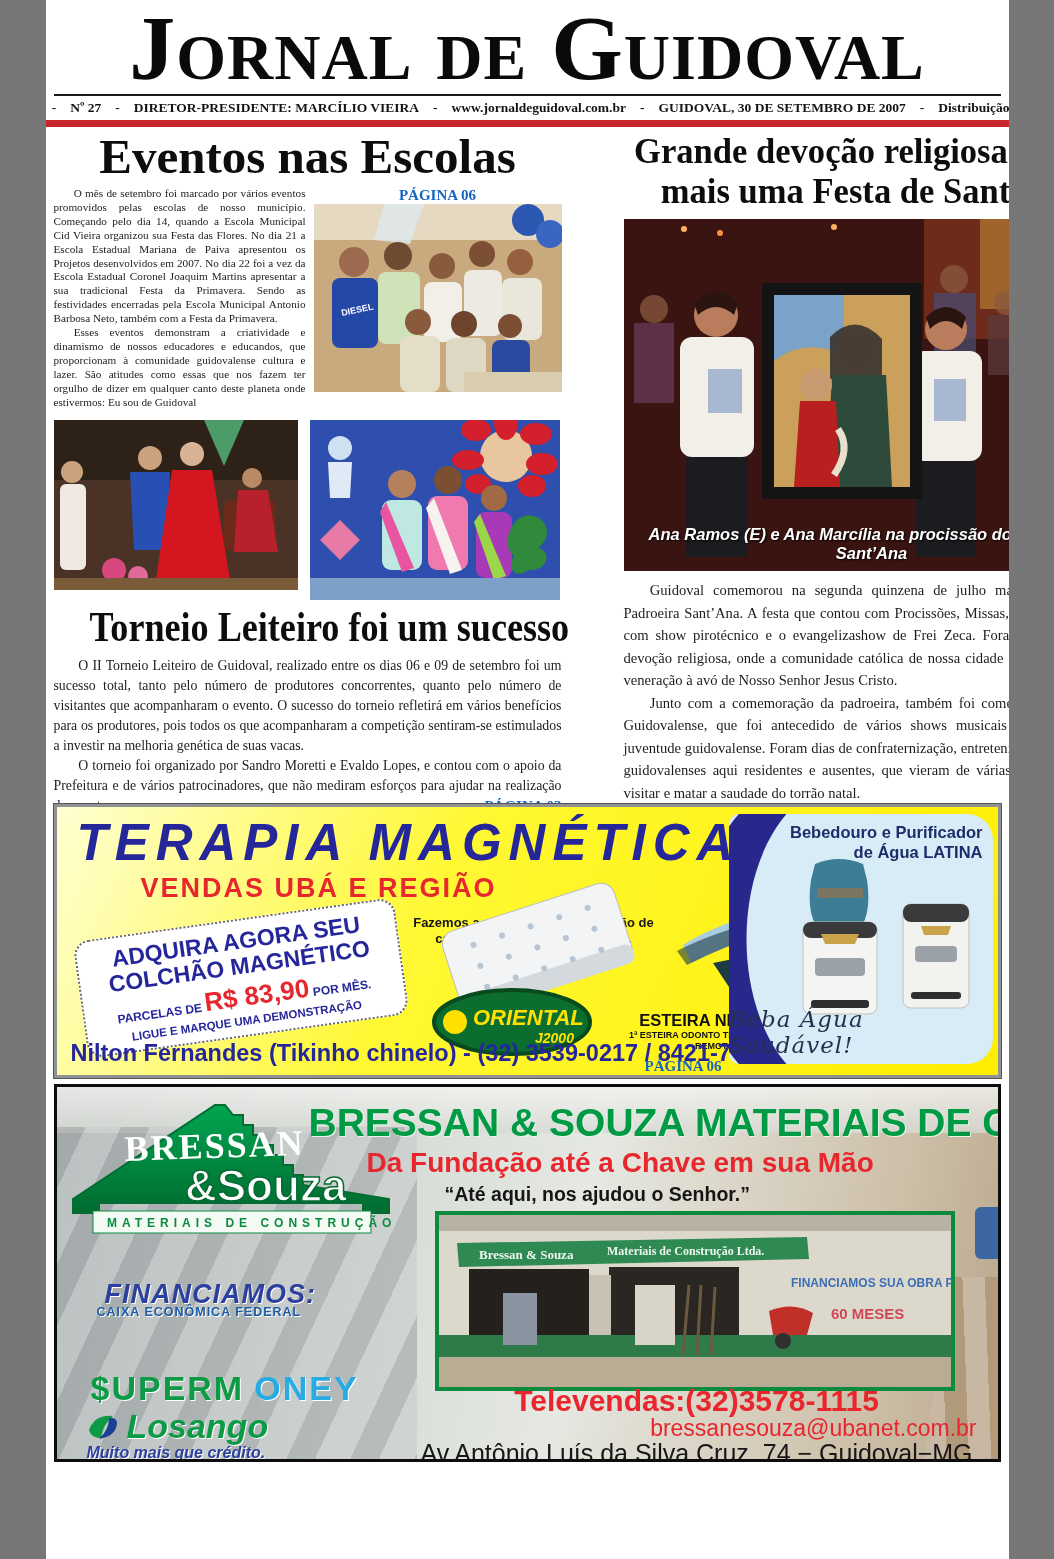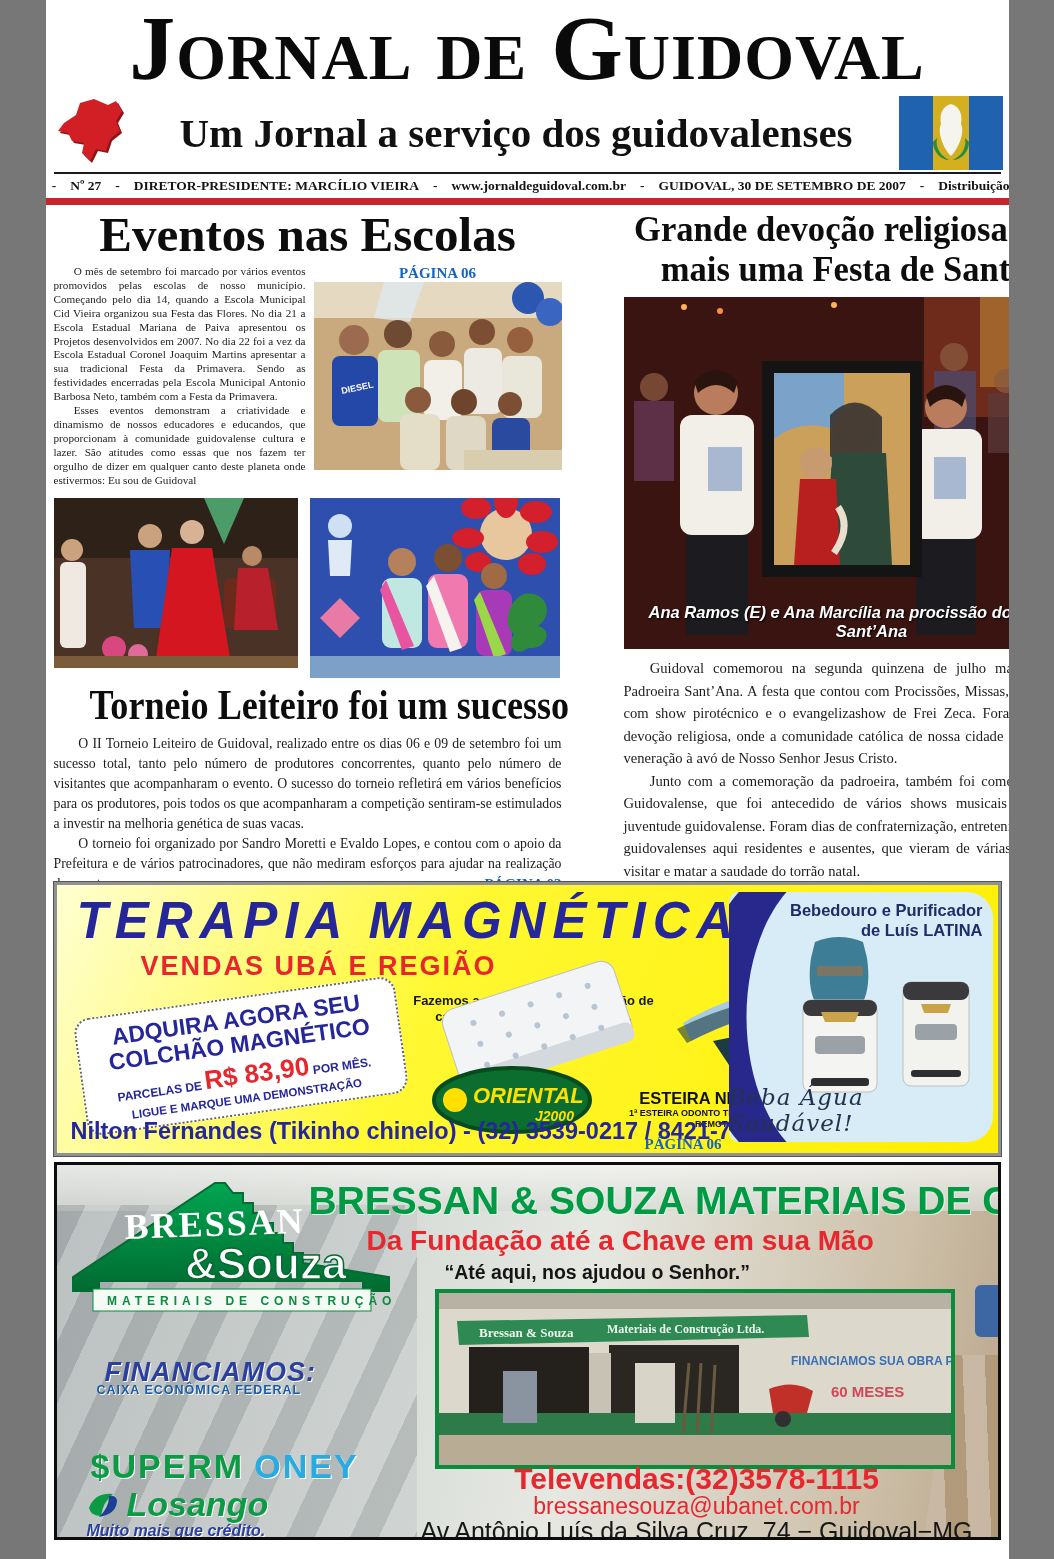--- a/index.html
+++ b/index.html
@@ -97,45 +97,31 @@
   .b-caixa .cx-sub{font-size:12.5px;color:#1c5ca5;letter-spacing:1px;font-weight:bold;margin-top:-4px;text-shadow:1px 1px 0 #fff;}
   .b-sm{position:absolute;left:34px;top:282px;font-weight:bold;font-size:34px;letter-spacing:2px;text-shadow:1px 1px 0 #fff;}
   .b-sm .sm1{color:#0c9a44;}
   .b-sm .sm2{color:#29abe2;margin-left:10px;}
   .b-losango{position:absolute;left:30px;top:320px;}
   .b-losango .ls-row{display:flex;align-items:center;gap:6px;}
   .b-losango .ls-txt{color:#0c9a44;font-weight:bold;font-style:italic;font-size:34px;text-shadow:1px 1px 0 #fff;}
   .b-losango .ls-sub{color:#2b3f9e;font-weight:bold;font-style:italic;font-size:16px;margin-top:-2px;text-shadow:1px 1px 0 #fff;}
   .b-contact{position:absolute;left:360px;top:298px;width:560px;text-align:center;}
   .b-tele{color:#e8262d;font-weight:bold;font-size:30px;line-height:31px;}
-  .b-mail{color:#e8262d;font-size:23px;line-height:25px;}
+  .b-mail{color:#e8262d;font-size:23px;line-height:25px;text-align:right;}
   .b-addr{position:absolute;left:250px;top:352px;width:780px;text-align:center;color:#171717;font-size:25px;}
   svg text{font-family:"Liberation Sans",sans-serif;}
 </style>
 </head>
 <body>
 
 <div class="page">
 
   <header class="masthead">
     <div class="mast-title">Jornal de Guidoval</div>
-    <div class="mast-sub-row">
-      <svg width="82" height="76" viewBox="0 0 82 76">
-        <path d="M14 30 L26 22 L30 10 L44 6 L58 12 L66 8 L72 18 L66 28 L70 38 L60 46 L56 58 L46 56 L40 68 L32 60 L34 50 L22 48 L18 40 L8 38 Z" fill="#8f1418"></path>
-        <path d="M12 28 L24 20 L28 8 L42 4 L56 10 L64 6 L70 16 L64 26 L68 36 L58 44 L54 56 L44 54 L38 66 L30 58 L32 48 L20 46 L16 38 L6 36 Z" fill="#d21f26"></path>
-      </svg>
-      <div class="mast-subtitle">Um Jornal a serviço dos guidovalenses</div>
-      <svg width="104" height="74" viewBox="0 0 104 74">
-        <rect x="0" y="0" width="104" height="74" fill="#1f63b0"></rect>
-        <rect x="34" y="0" width="36" height="74" fill="#d4af1f"></rect>
-        <path d="M52 8 C60 10 64 18 62 28 C66 36 60 52 52 60 C44 52 38 36 42 28 C40 18 44 10 52 8 Z" fill="#f6f4ee"></path>
-        <path d="M38 42 C36 52 42 60 50 64 C42 64 34 56 34 46 Z" fill="#2e8b3a"></path>
-        <path d="M66 42 C68 52 62 60 54 64 C62 64 70 56 70 46 Z" fill="#2e8b3a"></path>
-      </svg>
-    </div>
   </header>
 
   <div class="rule-black"></div>
 
   <div class="infobar">
     <span>ANO 05</span>
     <span>-</span>
     <span>Nº 27</span>
     <span>-</span>
     <span>DIRETOR-PRESIDENTE: MARCÍLIO VIEIRA</span>
@@ -365,21 +351,21 @@
 
     <div class="t-contact">Nilton Fernandes (Tikinho chinelo) - (32) 3539-0217 / 8421-7129</div>
     <div class="pageref t-pageref">PÁGINA 06</div>
 
     <div class="t-panel">
       <svg class="crescent" viewBox="0 0 170 310">
         <path d="M170 0 C60 40 60 270 170 310 L120 310 C10 260 10 50 120 0 Z" fill="#28288c"></path>
       </svg>
       <div class="t-beb">
         <div>Bebedouro e Purificador</div>
-        <div>de Luís LATINA</div>
+        <div>de Água LATINA</div>
       </div>
       <svg style="position:absolute;left:58px;top:40px" width="200" height="172" viewBox="0 0 200 172">
         <path d="M28 10 q24 -10 48 0 l4 16 q4 28 -4 44 h-48 q-8 -16 -4 -44 Z" fill="#3e7d96"></path>
         <rect x="30" y="34" width="46" height="10" fill="#8a7456" opacity=".8"></rect>
         <rect x="16" y="68" width="74" height="92" rx="8" fill="#f4f4f2" stroke="#c0c0bc"></rect>
         <rect x="16" y="68" width="74" height="16" rx="8" fill="#3a3a3c"></rect>
         <path d="M34 80 h38 l-4 10 h-30 Z" fill="#caa24a"></path>
         <rect x="28" y="104" width="50" height="18" rx="4" fill="#9aa2a8"></rect>
         <rect x="24" y="146" width="58" height="8" rx="3" fill="#2e2e30"></rect>
         <rect x="116" y="50" width="66" height="104" rx="8" fill="#f2f2ee" stroke="#c0c0bc"></rect>

